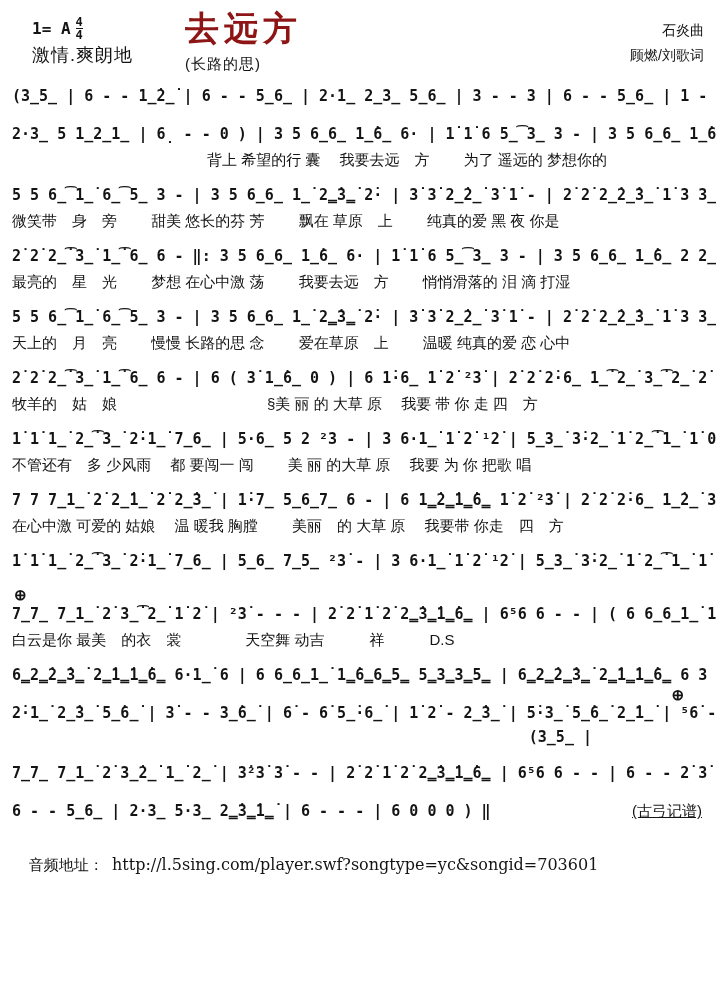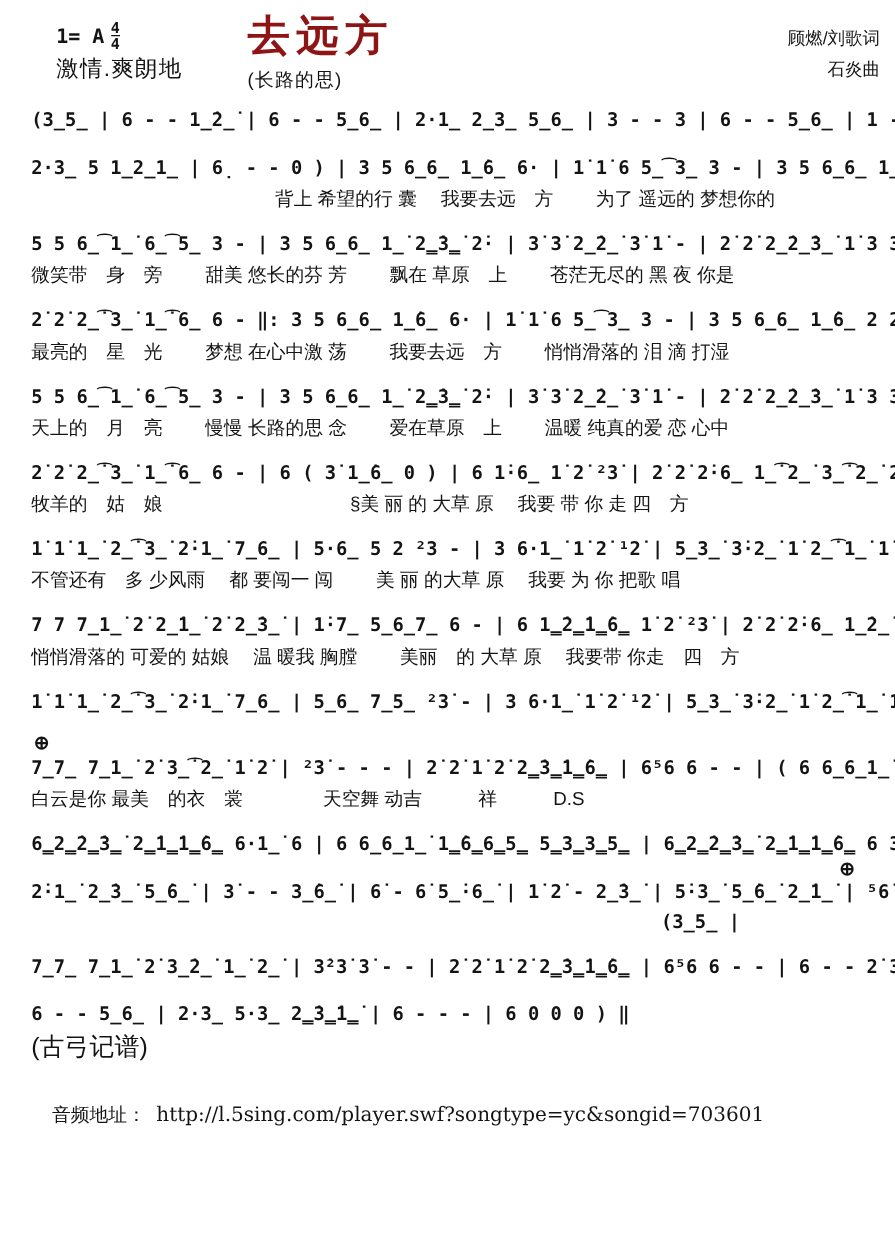--- a/index.html
+++ b/index.html
@@ -5,21 +5,21 @@
   :root{
     --title-color:#8e1515;
     --ink:#141414;
     --bg:#ffffff;
   }
   html,body{margin:0;padding:0;}
   body{
     width:716px;height:992px;background:var(--bg);color:var(--ink);
     font-family:"Liberation Sans",sans-serif;overflow:hidden;
   }
-  .sheet{padding:4px 10px 0 23px;box-sizing:border-box;width:716px;}
+  .sheet{padding:4px 10px 0 10px;box-sizing:border-box;width:716px;}
 
   
   header{display:flex;align-items:flex-start;margin-bottom:10px;}
   .hdr-left{width:175px;padding:12px 0 0 22px;box-sizing:border-box;}
   .key-line{font-family:"DejaVu Sans Mono",monospace;font-weight:700;font-size:16px;display:flex;align-items:center;}
   .meter{display:inline-flex;flex-direction:column;margin-left:5px;font-size:12px;line-height:12px;text-align:center;font-weight:700;}
   .meter .den{border-top:1.5px solid var(--ink);}
   .mood{margin-top:2px;font-size:18px;letter-spacing:1px;}
   .hdr-center{flex:1;text-align:left;}
   .song-title{margin:2px 0 3px 0;font-size:34px;font-weight:700;letter-spacing:5px;color:var(--title-color);}
@@ -36,22 +36,22 @@
   .lyrics{
     font-size:15px;line-height:21px;white-space:pre;margin-top:2px;letter-spacing:0;
   }
   .coda-row{height:15px;line-height:15px;font-size:15px;font-weight:700;padding-left:2px;}
   .coda{font-size:15px;font-weight:700;}
   .coda-right{position:absolute;top:-15px;right:20px;}
   .pickup{
     font-family:"DejaVu Sans Mono",monospace;font-weight:700;font-size:15px;
     text-align:right;padding-right:112px;line-height:22px;white-space:pre;
   }
-  .notes-row{display:flex;justify-content:space-between;align-items:baseline;flex-direction:column;}
-  .right-label{font-size:20px;white-space:pre;padding-right:2px;}
+  .notes-row{display:flex;justify-content:space-between;align-items:baseline;}
+  .right-label{font-size:15px;white-space:pre;padding-right:2px;text-decoration:underline;}
 
   
   .footer{margin-top:14px;font-size:15px;white-space:pre;padding-left:2px;}
   .footer .url{font-family:"DejaVu Serif",serif;font-size:16px;}
 </style>
 </head>
 <body>
 
 <div class="sheet">
 
@@ -64,39 +64,39 @@
           <span class="den">4</span>
         </span>
       </div>
       <div class="mood">激情.爽朗地</div>
     </div>
     <div class="hdr-center">
       <div class="song-title">去远方</div>
       <div class="subtitle">(长路的思)</div>
     </div>
     <div class="hdr-right">
+      <div>石炎曲</div>
       <div>顾燃/刘歌词</div>
-      <div>石炎曲</div>
     </div>
   </header>
 
   <div class="systems">
 
     <div class="system">
       <div class="notes">(3̲5̲ | 6 - - 1̲̇2̲̇ | 6 - - 5̲6̲ | 2·1̲ 2̲3̲ 5̲6̲ | 3 - - 3 | 6 - - 5̲6̲ | 1 - - 6̲̣1̲ |</div>
     </div>
 
     <div class="system">
       <div class="notes">2·3̲ 5 1̲2̲1̲ | 6̣ - - 0 ) | 3 5 6̲6̲ 1̲̇6̲ 6· | 1̇ 1̇ 6 5̲͡3̲ 3 - | 3 5 6̲6̲ 1̲̇6̲ 2 2̲3̲ |</div>
       <div class="lyrics">　　　　　　　　　　　　　背上 希望的行 囊　 我要去远　方　　 为了 遥远的 梦想你的</div>
     </div>
 
     <div class="system">
       <div class="notes">5 5 6̲͡1̲̇ 6̲͡5̲ 3 - | 3 5 6̲6̲ 1̲̇ 2̳̇3̳̇ 2̇· | 3̇ 3̇ 2̲̇2̲̇ 3̇ 1̇ - | 2̇ 2̇ 2̲̇2̲̇3̲̇ 1̇ 3 3̲5̲ |</div>
-      <div class="lyrics">微笑带　身　旁　　 甜美 悠长的芬 芳　　 飘在 草原　上　　 苍茫无尽的 黑 夜 你是</div>
+      <div class="lyrics">微笑带　身　旁　　 甜美 悠长的芬 芳　　 飘在 草原　上　　 纯真的爱 黑 夜 你是</div>
     </div>
 
     <div class="system">
       <div class="notes">2̇ 2̇ 2̲̇͡3̲̇ 1̲̇͡6̲ 6 - ‖: 3 5 6̲6̲ 1̲̇6̲ 6· | 1̇ 1̇ 6 5̲͡3̲ 3 - | 3 5 6̲6̲ 1̲̇6̲ 2 2̲3̲ |</div>
       <div class="lyrics">最亮的　星　光　　 梦想 在心中激 荡　　 我要去远　方　　 悄悄滑落的 泪 滴 打湿</div>
     </div>
 
     <div class="system">
       <div class="notes">5 5 6̲͡1̲̇ 6̲͡5̲ 3 - | 3 5 6̲6̲ 1̲̇ 2̳̇3̳̇ 2̇· | 3̇ 3̇ 2̲̇2̲̇ 3̇ 1̇ - | 2̇ 2̇ 2̲̇2̲̇3̲̇ 1̇ 3 3̲5̲ |</div>
       <div class="lyrics">天上的　月　亮　　 慢慢 长路的思 念　　 爱在草原　上　　 温暖 纯真的爱 恋 心中</div>
@@ -107,21 +107,21 @@
       <div class="lyrics">牧羊的　姑　娘　　　　　　　　　　§美 丽 的 大草 原　 我要 带 你 走 四　方</div>
     </div>
 
     <div class="system">
       <div class="notes">1̇ 1̇ 1̲̇ 2̲̇͡3̲̇ 2̇·1̲̇ 7̲6̲ | 5·6̲ 5 2 ²3 - | 3 6·1̲̇ 1̇ 2̇ ¹2̇ | 5̲3̲̇ 3̇·2̲̇ 1̇ 2̲̇͡1̲̇ 1̇ 0 |</div>
       <div class="lyrics">不管还有　多 少风雨　 都 要闯一 闯　　 美 丽 的大草 原　 我要 为 你 把歌 唱</div>
     </div>
 
     <div class="system">
       <div class="notes">7 7 7̲1̲̇ 2̇ 2̲̇1̲̇ 2̇ 2̲̇3̲̇ | 1̇·7̲ 5̲6̲7̲ 6 - | 6 1̳̇2̳̇1̳̇6̳ 1̇ 2̇ ²3̇ | 2̇ 2̇ 2̇·6̲ 1̲̇2̲̇ 3̲̇2̲̇ 2̇ |</div>
-      <div class="lyrics">悄悄滑落的 可爱的 姑娘　 温 暖我 胸膛　　 美丽　的 大草 原　 我要带 你走　四　方</div>
+      <div class="lyrics">在心中激 可爱的 姑娘　 温 暖我 胸膛　　 美丽　的 大草 原　 我要带 你走　四　方</div>
     </div>
 
     <div class="system">
       <div class="notes">1̇ 1̇ 1̲̇ 2̲̇͡3̲̇ 2̇·1̲̇ 7̲6̲ | 5̲6̲ 7̲5̲ ²3̇ - | 3 6·1̲̇ 1̇ 2̇ ¹2̇ | 5̲3̲̇ 3̇·2̲̇ 1̇ 2̲̇͡1̲̇ 1̇ 0 |</div>
     </div>
 
     <div class="system">
       <div class="coda-row">
         <span class="coda">⊕</span>
       </div>

